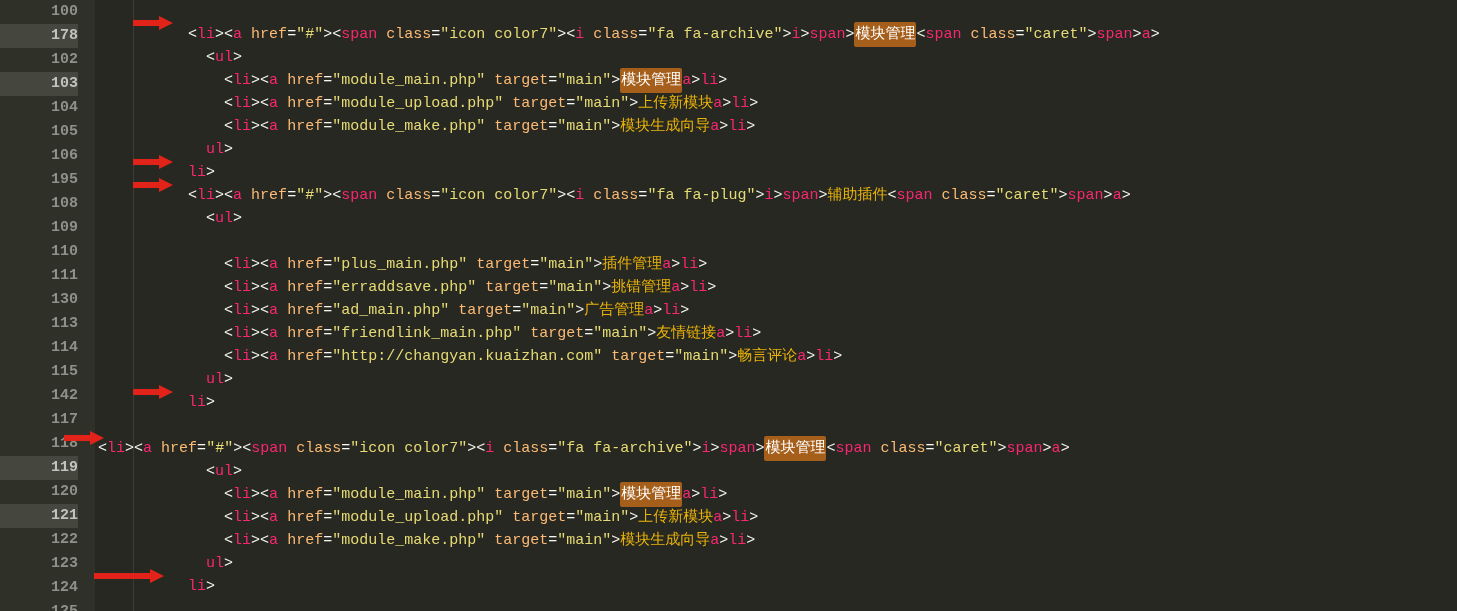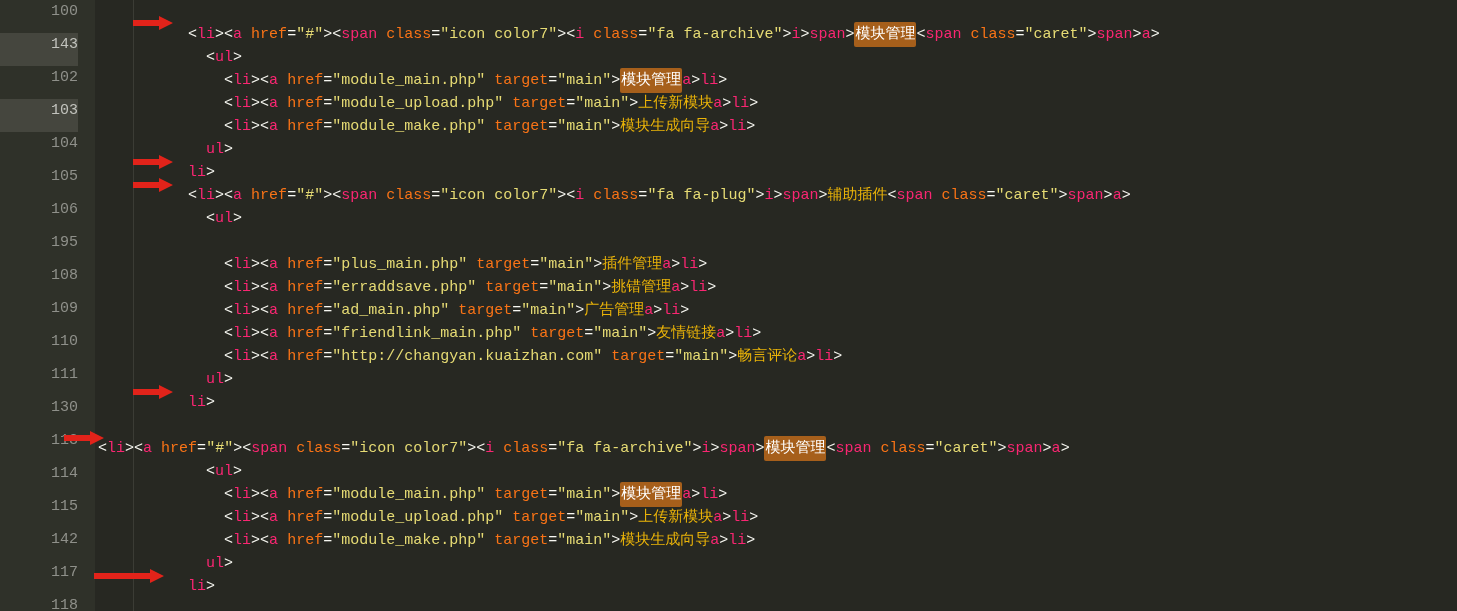--- a/index.html
+++ b/index.html
@@ -20,37 +20,37 @@
 }
 .gutter {
   background: #2f3129;
   width: 95px;
   text-align: right;
   padding-right: 17px;
   color: #8f908a;
   user-select: none;
   flex-shrink: 0;
 }
-.gutter .ln { height: 33px; }
+.gutter .ln { height: 24px; font-weight: bold; }
 .gutter .ln.marked {
   background: #45463e;
   color: #c2c3bd;
 }
 .code {
   flex: 1;
   position: relative;
   padding-left: 3px;
 }
 .line {
   height: 23px;
   white-space: pre;
   position: relative;
 }
 .t-tag { color: #f92672; }
-.t-attr { color: #f97316; }
+.t-attr { color: #fdba74; }
 .t-str { color: #e6db74; }
 .t-txt { color: #eab308; }
 .t-pun { color: #f8f8f2; }
 .hl {
   background: #a65f1b;
   color: #fff;
   border-radius: 2px;
   padding: 4px 1px;
 }
 .guide {
@@ -67,21 +67,21 @@
 }
 .arrow svg { display: block; }
 .ar-red { fill: #e2231a; }
 </style>
 </head>
 <body>
 
 <div class="editor">
   <div class="gutter" id="gutter">
       <div class="ln">100</div>
-      <div class="ln marked">143</div>
+      <div class="ln marked">178</div>
       <div class="ln">102</div>
       <div class="ln marked">103</div>
       <div class="ln">104</div>
       <div class="ln">105</div>
       <div class="ln">106</div>
       <div class="ln">195</div>
       <div class="ln">108</div>
       <div class="ln">109</div>
       <div class="ln">110</div>
       <div class="ln">111</div>

